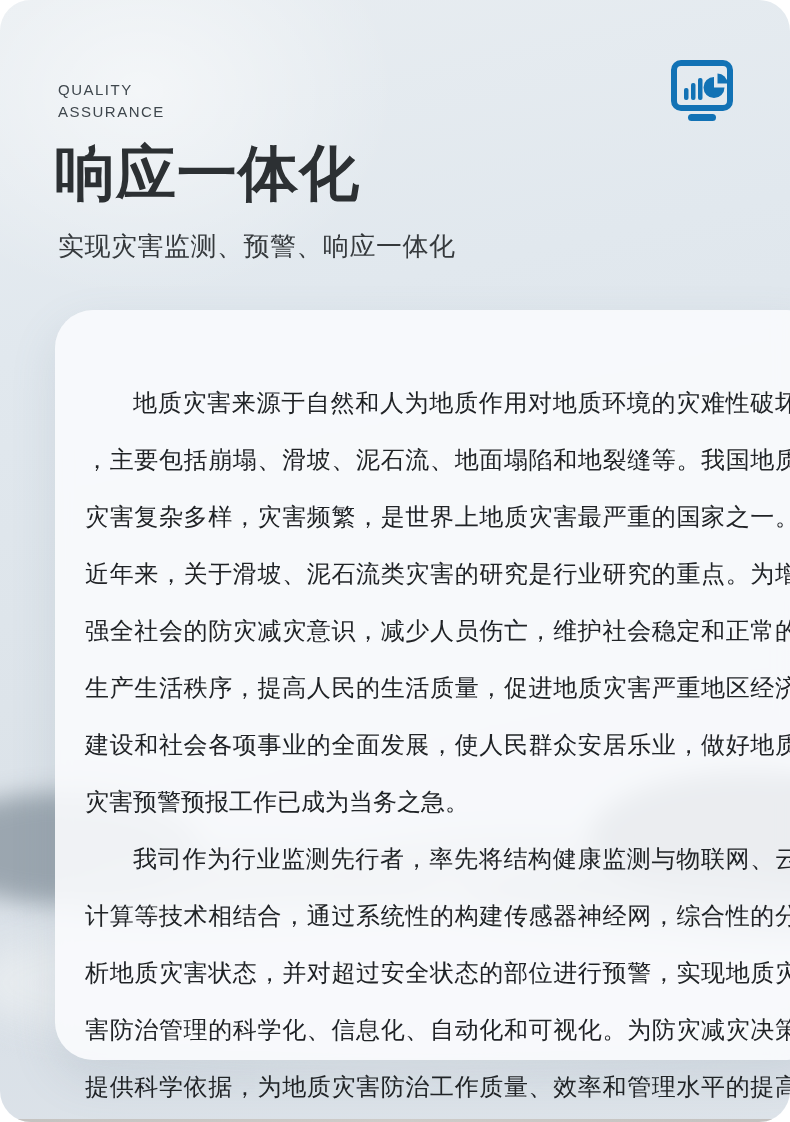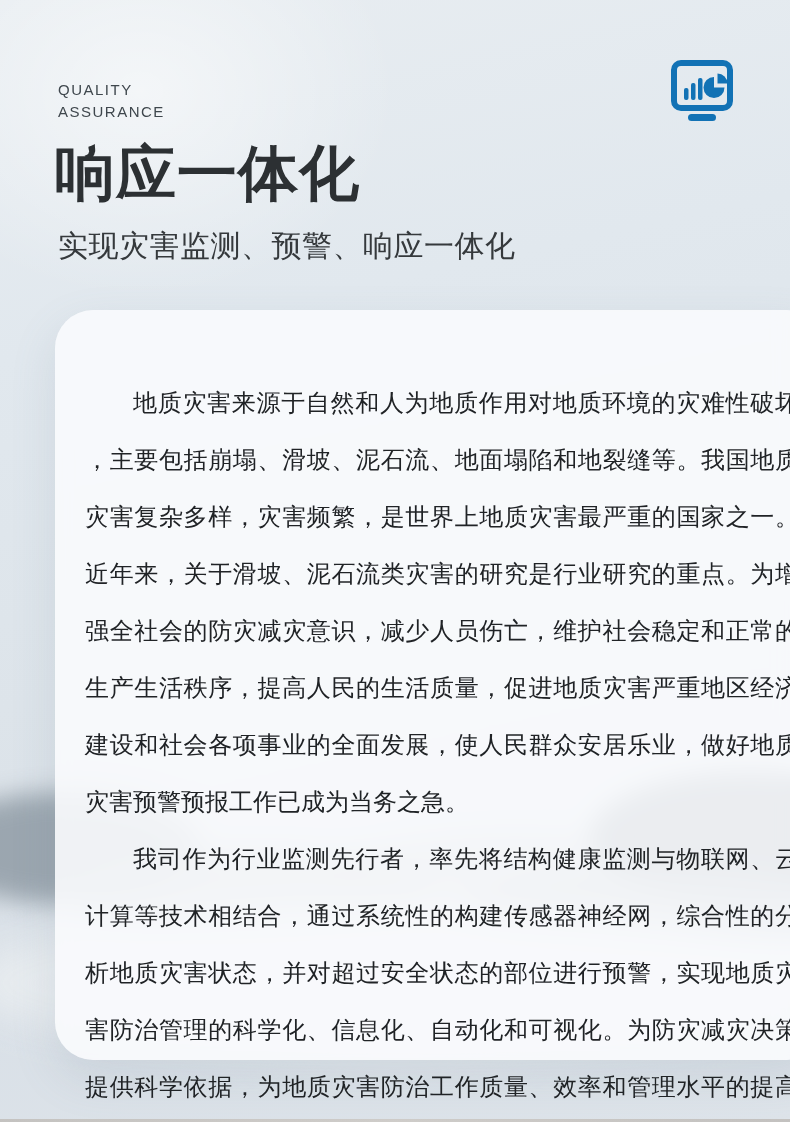--- a/index.html
+++ b/index.html
@@ -2,20 +2,21 @@
 <html><head>
 <meta charset="utf-8">
 <style>
   html,body{margin:0;padding:0;}
   .page{
     position:relative;
     width:790px;height:1122px;
     overflow:hidden;
     font-family:"Liberation Sans","DejaVu Sans",sans-serif;
     background:linear-gradient(168deg,#e8edf1 0%,#e1e8ee 28%,#dde4ea 55%,#d9e0e7 78%,#dee4ea 100%);
+    border-radius:31px;
   }
   
   .light-glow{
     position:absolute;left:-120px;top:-120px;width:520px;height:420px;
     background:radial-gradient(ellipse at center,rgba(255,255,255,.55) 0%,rgba(255,255,255,0) 70%);
     pointer-events:none;
   }
   
   .mtn{position:absolute;border-radius:50%;filter:blur(12px);}
   .mtn1{left:-70px;top:792px;width:270px;height:112px;background:#8c98a2;opacity:.8;}
@@ -44,21 +45,21 @@
     color:#1272b5;
   }
   
   .page-title{
     position:absolute;left:55px;top:136px;
     font-size:60px;line-height:76px;font-weight:900;
     color:#2c3033;letter-spacing:1px;
   }
   .page-subtitle{
     position:absolute;left:58px;top:228px;
-    font-size:30px;line-height:36px;font-weight:400;
+    font-size:26px;line-height:36px;font-weight:400;
     color:#35393c;letter-spacing:.5px;
   }
   
   .content-card{
     position:absolute;left:55px;top:310px;width:770px;height:750px;
     box-sizing:border-box;
     background:rgba(250,251,253,.90);
     -webkit-backdrop-filter:blur(8px);backdrop-filter:blur(8px);
     border-radius:38px;
     box-shadow:0 18px 45px rgba(110,130,150,.16);

